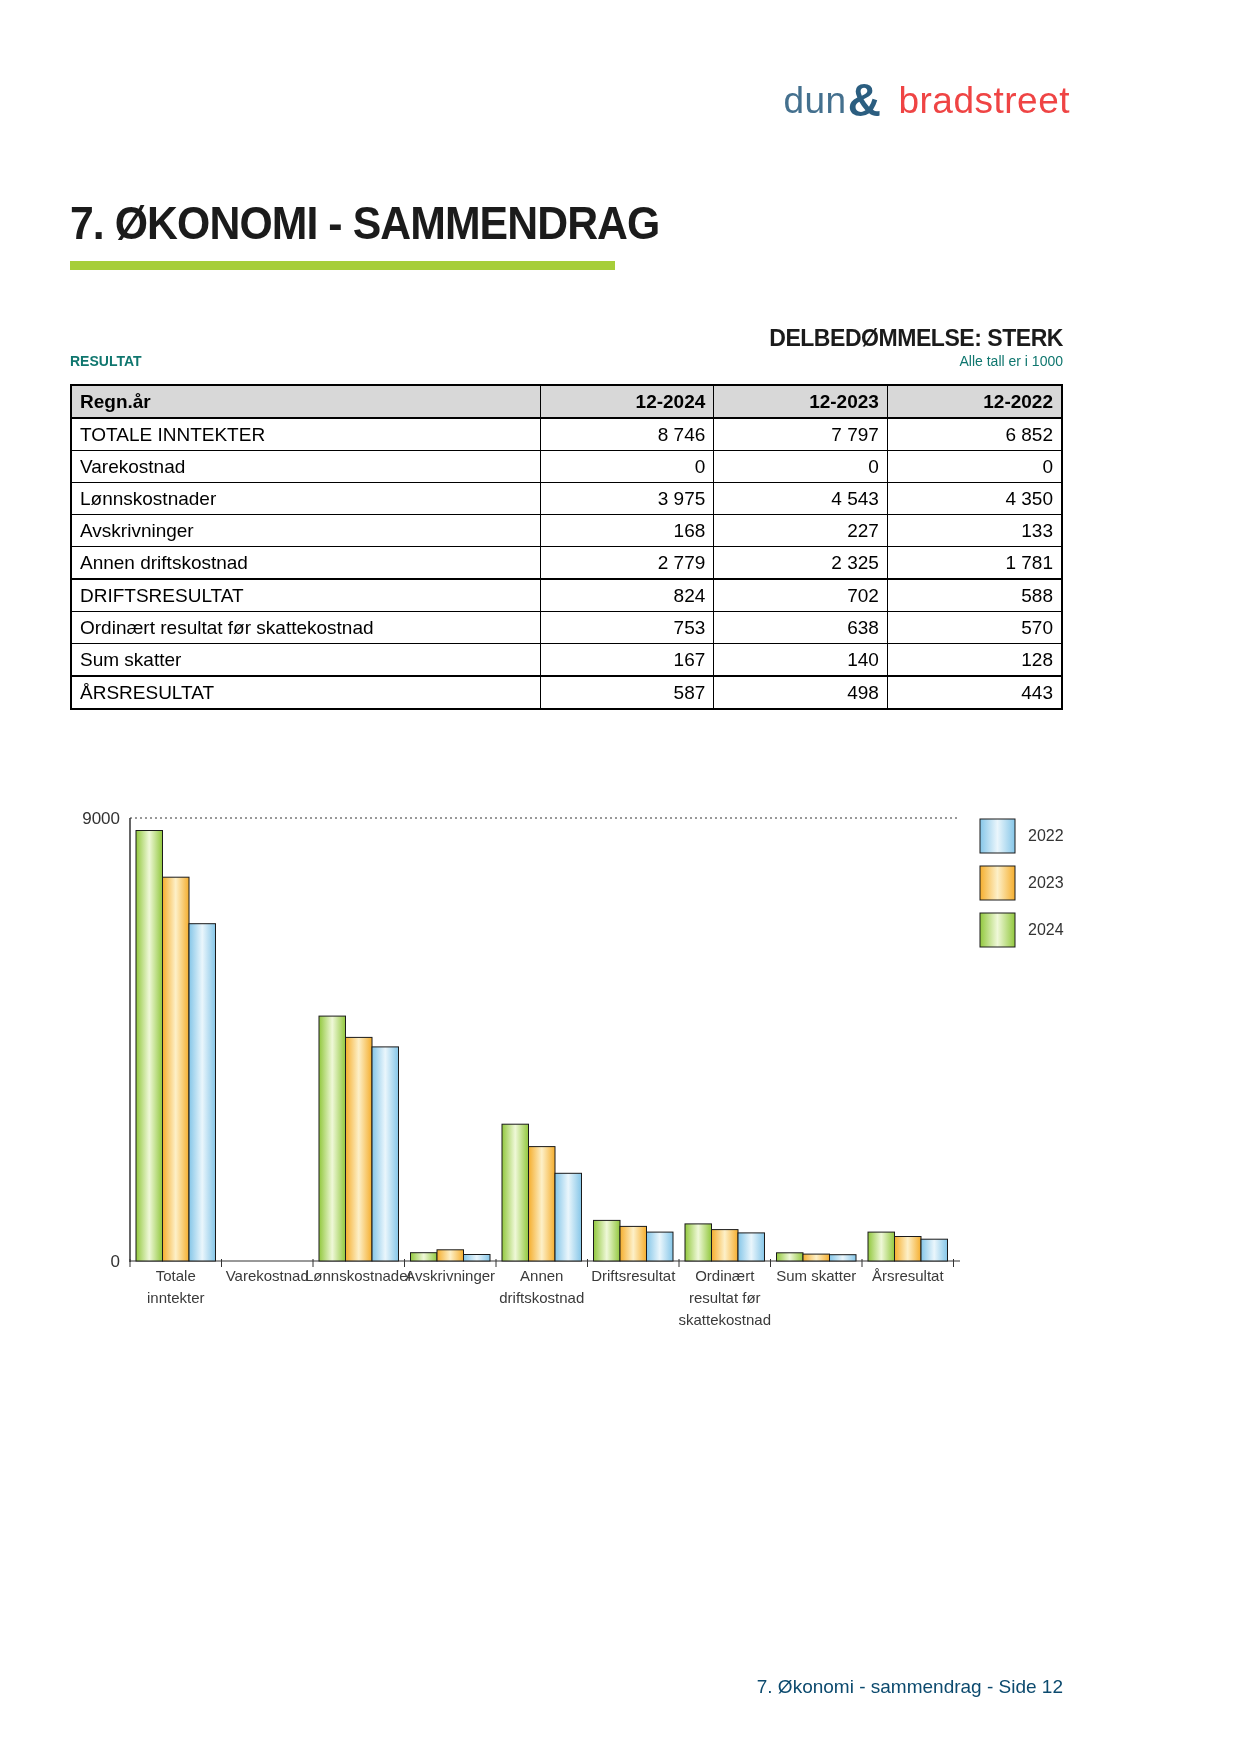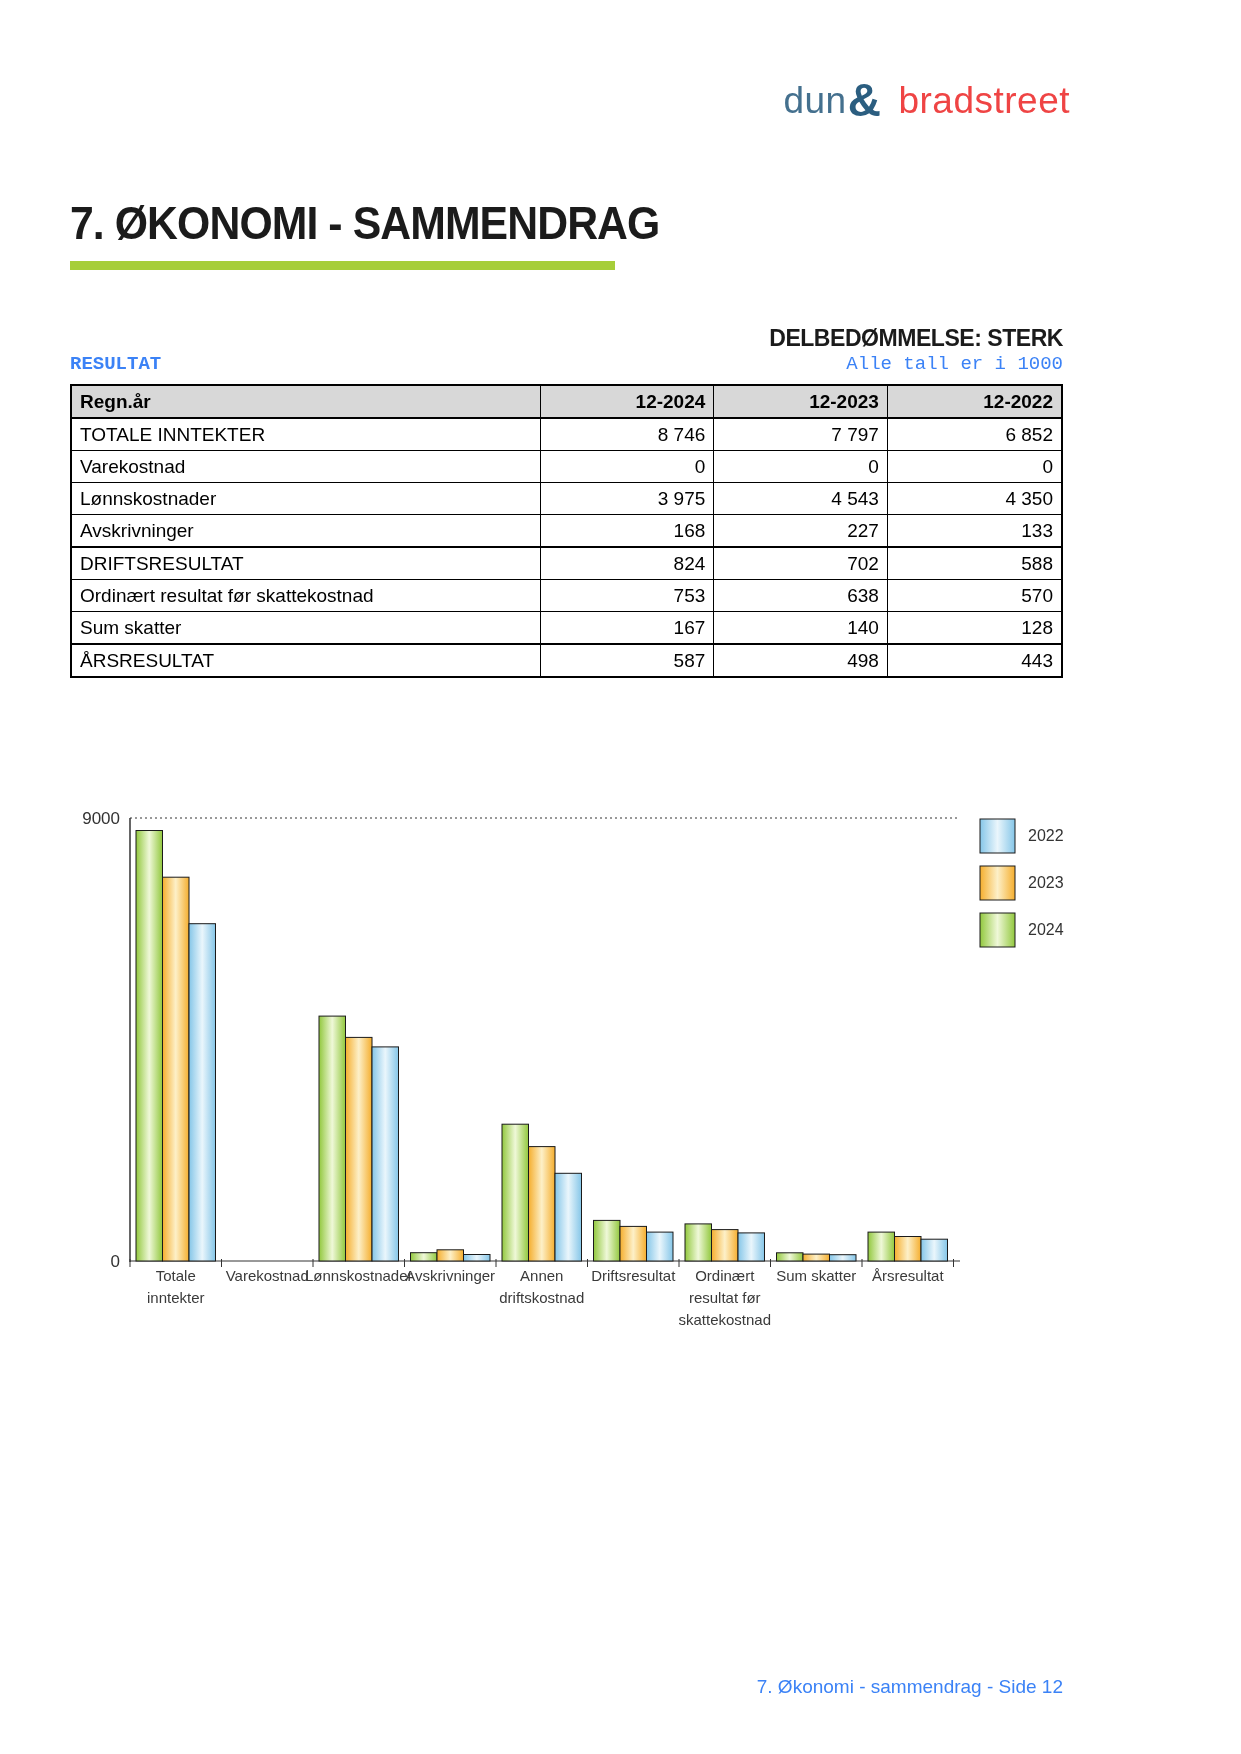--- a/index.html
+++ b/index.html
@@ -16,40 +16,40 @@
   .title{position:absolute;left:70px;top:196px;margin:0;font-size:46px;font-weight:bold;
          letter-spacing:-1px;transform:scaleX(.93);transform-origin:left center;
          white-space:nowrap;color:#1b1b1b;}
   .accent-bar{position:absolute;left:70px;top:261px;width:545px;height:9px;background:#A6CE39;}
 
   
   .delbedommelse{position:absolute;left:70px;top:324px;width:993px;text-align:right;
                  font-size:24px;font-weight:bold;letter-spacing:-.5px;
                  transform:scaleX(.96);transform-origin:right center;color:#1b1b1b;}
   .section-row{position:absolute;left:70px;top:353px;width:993px;display:flex;
-               justify-content:space-between;font-size:19px;color:#3b82f6;font-family:Liberation Mono, monospace;}
+               justify-content:space-between;font-size:14px;color:#0f766e;}
   .section-label{font-weight:bold;}
 
   
   .result-table{position:absolute;left:70px;top:384px;width:993px;border-collapse:collapse;
                 font-size:19px;border:2px solid #000;}
   .result-table th,.result-table td{border:1px solid #000;padding:3px 8px;height:25px;
                 vertical-align:middle;white-space:nowrap;}
   .result-table thead th{background:#D8D8D8;font-weight:bold;border-bottom:2px solid #000;}
   .result-table th:first-child,.result-table td:first-child{text-align:left;padding-left:8px;}
   .result-table th.num,.result-table td.num{text-align:right;}
   .result-table tr.bold td{font-weight:normal;border-top:2px solid #000;}
 
   
   .chart{position:absolute;left:0;top:700px;width:1024px;height:660px;}
   .chart svg{display:block;}
 
   
   .footer{position:absolute;left:0;top:1676px;width:1063px;text-align:right;
-          font-size:19px;color:#3b82f6;}
+          font-size:19px;color:#0c4a6e;}
 </style>
 </head>
 <body>
 
 <div class="page">
 
   <div class="logo">
     <span class="logo-dun">dun</span><span class="logo-amp">&amp;</span><span class="logo-brad">bradstreet</span>
   </div>
 
@@ -95,20 +95,26 @@
           <td>Lønnskostnader</td>
           <td class="num">3 975</td>
           <td class="num">4 543</td>
           <td class="num">4 350</td>
         </tr>
         <tr>
           <td>Avskrivninger</td>
           <td class="num">168</td>
           <td class="num">227</td>
           <td class="num">133</td>
+        </tr>
+        <tr>
+          <td>Annen driftskostnad</td>
+          <td class="num">2 779</td>
+          <td class="num">2 325</td>
+          <td class="num">1 781</td>
         </tr>
         <tr class="bold">
           <td>DRIFTSRESULTAT</td>
           <td class="num">824</td>
           <td class="num">702</td>
           <td class="num">588</td>
         </tr>
         <tr>
           <td>Ordinært resultat før skattekostnad</td>
           <td class="num">753</td>

